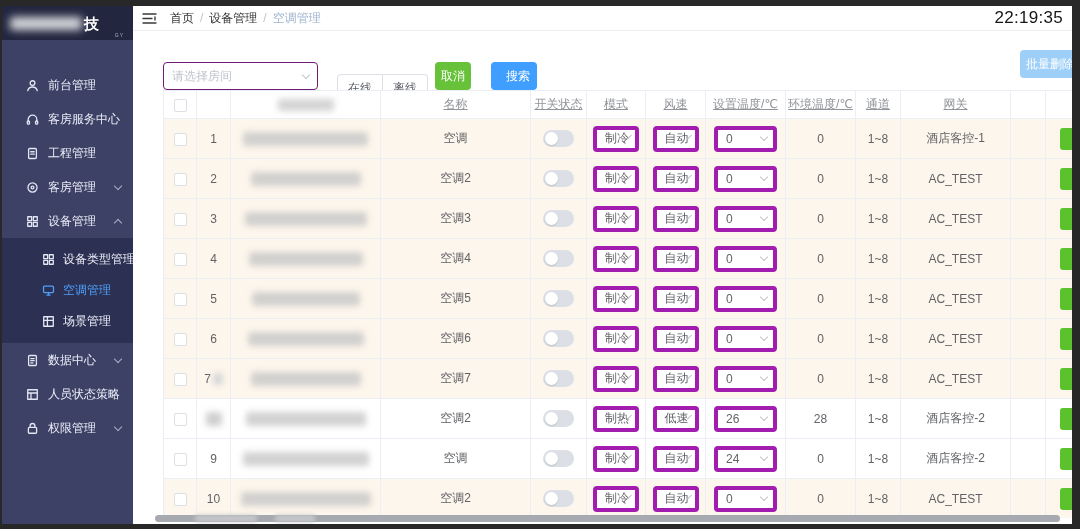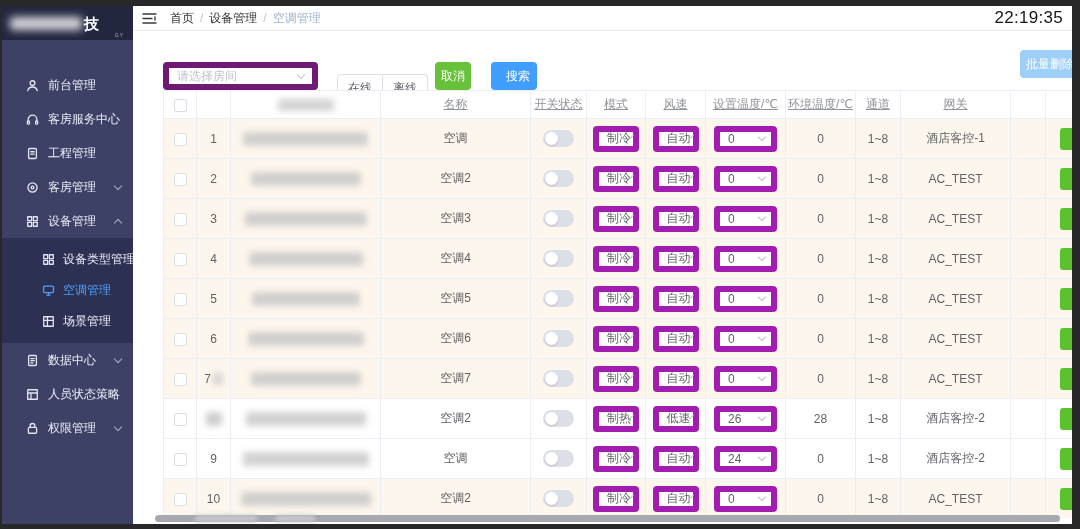--- a/index.html
+++ b/index.html
@@ -40,21 +40,21 @@
   .crumbs { display:flex; align-items:center; font-size:12px; gap:6px; }
   .crumb { color:#303133; cursor:pointer; }
   .crumb-sep { color:#c0c4cc; }
   .crumb.current { color:#a0b4cf; cursor:default; }
   .clock { margin-left:auto; font-size:17px; color:#161616; letter-spacing:.3px; }
 
   .content { flex:1; position:relative; background:#fff; overflow:hidden; }
 
   
   .filterbar { display:flex; align-items:center; margin:19px 0 0 30px; }
-  .room-select { width:155px; height:28px; border:6px solid #701a75; border-radius:4px; display:flex; align-items:center; padding:0 8px; cursor:pointer; background:#fff;gap:42px; }
+  .room-select { width:155px; height:28px; border:1px solid #701a75; border-radius:4px; display:flex; align-items:center; padding:0 8px; cursor:pointer; background:#fff;gap:42px; }
   .room-select .ph { font-size:12px; color:#bfc4cc; flex:1; }
   .room-select .chev, .mini-select .chev { border-color:#c0c4cc; }
   .btn-group { display:flex; margin-left:19px;margin-top:24px; }
   .gbtn { min-width:42px; height:28px; border:1px solid #dcdfe6; background:#fff; font-size:12px; color:#5a5e66; display:flex; align-items:center; justify-content:center; padding:0 10px; cursor:pointer; }
   .gbtn.first { border-radius:4px 0 0 4px; }
   .gbtn.last { border-radius:0 4px 4px 0; border-left:none; }
   .btn { height:28px; border:none; border-radius:4px; font-size:12px; color:#fff; display:flex; align-items:center; justify-content:center; cursor:pointer; font-family:inherit; }
   .btn-cancel { background:#67c23a; width:36px; margin-left:7px;text-align:center; }
   .btn-search { background:#409eff; width:46px; margin-left:20px;padding-left:8px; }
   .btn-batch { position:absolute; right:0; top:19px; height:28px; width:52px; background:#9ecff9; color:#fff; font-size:12px; border:none; border-radius:4px 0 0 4px; padding-left:6px; overflow:hidden; white-space:nowrap; text-align:left; cursor:pointer; font-family:inherit; }
@@ -63,21 +63,21 @@
   .table-wrap { position:absolute; left:30px; right:0; top:59px; bottom:6px; overflow:hidden; }
   table { border-collapse:collapse; table-layout:fixed; width:909px; font-size:12px; }
   th, td { border:1px solid #ebeef5; text-align:center; overflow:hidden; white-space:nowrap; }
   th { height:28px; color:#909399; font-weight:normal; background:#fff;text-decoration:underline; }
   td { height:40px; color:#606266; background:#fff; }
   tr.beige td { background:#fdf6ec; }
   td.col-action, th.col-action { border-right:none; }
   .checkbox { width:13px; height:13px; border:1px solid #dcdfe6; border-radius:2px; background:#fff; display:inline-block; vertical-align:middle; cursor:pointer; }
   .toggle { width:31px; height:17px; border-radius:9px; background:#dcdfe6; display:inline-block; position:relative; vertical-align:middle; cursor:pointer; }
   .toggle .knob { position:absolute; left:2px; top:2px; width:13px; height:13px; border-radius:50%; background:#fff; box-shadow:0 1px 2px rgba(0,0,0,.15); }
-  .mini-select { height:26px; border:6px solid #a21caf; border-radius:4px; background:#fff; display:inline-flex; align-items:center; padding:0 6px 0 8px; cursor:pointer; }
+  .mini-select { height:26px; border:4px solid #a21caf; border-radius:4px; background:#fff; display:inline-flex; align-items:center; padding:0 6px 0 8px; cursor:pointer; }
   .mini-select .val { flex:1; text-align:left; color:#606266; }
   .mini-select.w46 { width:46px; }
   .mini-select.w63 { width:63px; }
   .blur-block { display:inline-block; height:14px; background:#c7c7c7; border-radius:2px; filter:blur(3px); opacity:.8; vertical-align:middle; }
   .hdr-blur { display:inline-block; width:56px; height:12px; background:#d4d4d4; border-radius:2px; filter:blur(3px); vertical-align:middle; }
   .idx-blob { display:none; width:16px; height:14px; background:#cfcfcf; border-radius:2px; filter:blur(3px); vertical-align:middle; }
   .idx-blob2 { display:none; width:10px; height:12px; background:#d6d6d6; border-radius:2px; filter:blur(3px); vertical-align:middle; margin-left:2px; }
   .action-btn { display:block; margin-left:auto; width:13px; height:22px; background:#5bc22d; border-radius:3px 0 0 3px; cursor:pointer; }
 
   

